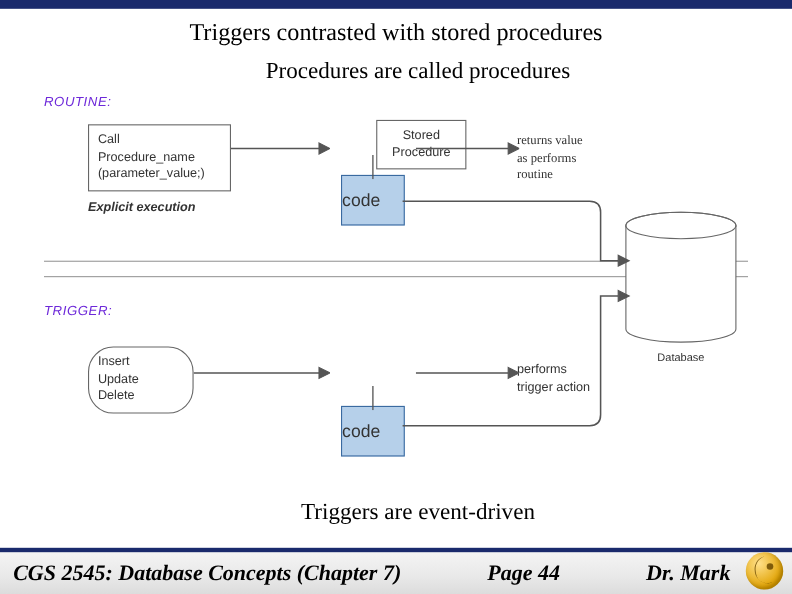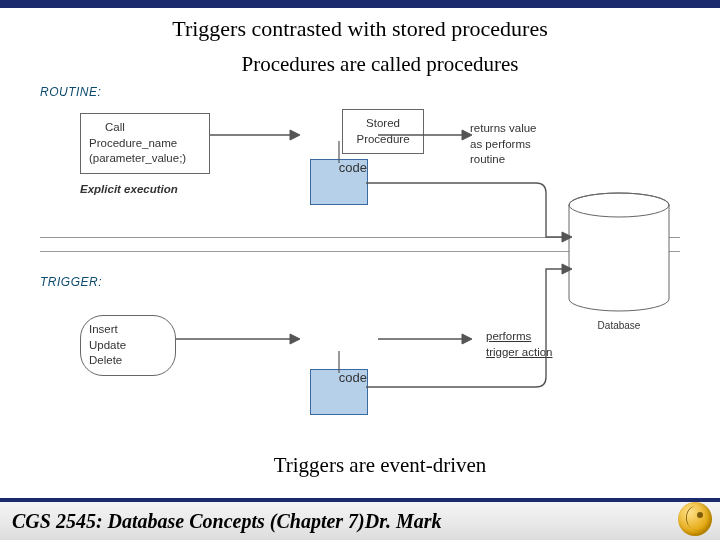--- a/index.html
+++ b/index.html
@@ -37,38 +37,39 @@
     font-family: Arial, Helvetica, sans-serif;
     font-size: 12px;
     color: #333;
   }
   .label-section {
     position: absolute;
     left: 0;
     font-style: italic;
     font-size: 12px;
     letter-spacing: 0.5px;
-    color: #0c4a6e;
+    color: #6d28d9;
   }
   .box {
     position: absolute;
     border: 1px solid #666;
     background: #fff;
     font-size: 11.5px;
     line-height: 1.35;
     padding: 6px 8px;
     text-align: left;
   }
   .box.center { text-align: center; margin-left: 44px; }
   .codebox {
     position: absolute;
     border: 1px solid #3a6aa0;
     background: #b6d0ea;
-    text-align: right;
-    font-size: 13px;
+    text-align: left;
+    font-size: 16px;
+    padding-top: 14px;
   }
   .note {
     position: absolute;
     font-size: 11.5px;
     line-height: 1.35;
     color: #333;
   }
   .exec-label {
     position: absolute;
     font-style: italic;
@@ -127,50 +128,50 @@
 
 <div class="title">Triggers contrasted with stored procedures</div>
 <div class="caption-top">Procedures are called procedures</div>
 
 <div class="diagram">
 
   <div class="label-section" style="top:6px;">ROUTINE:</div>
   <div class="label-section" style="top:196px;">TRIGGER:</div>
 
   <div class="box" style="left:40px; top:34px; width:130px;">
-    <span style="white-space:pre-line;margin-left:16px;">Call
+    <span style="white-space:pre-line;">Call
 Procedure_name
 (parameter_value;)</span>
   </div>
   <div class="box center" style="left:258px; top:30px; width:82px;">
     <span style="white-space:pre-line;">Stored
 Procedure</span>
   </div>
   <div class="codebox" style="left:270px; top:80px; width:58px; height:46px;">
     <span>code</span>
   </div>
-  <div class="note" style="left:430px; top:42px;">
+  <div class="note" style="left:430px; top:42px;font-family:Liberation Serif, serif;">
     <span style="white-space:pre-line;">returns value
 as performs
 routine</span>
   </div>
   <div class="exec-label" style="left:40px; top:104px;">Explicit execution</div>
 
   <hr class="hr" style="top:158px;">
   <hr class="hr" style="top:172px;">
 
   <div class="box" style="left:40px; top:236px; width:96px;border-radius:23px;">
     <span style="white-space:pre-line;">Insert
 Update
 Delete</span>
   </div>
   <div class="codebox" style="left:270px; top:290px; width:58px; height:46px;">
     <span>code</span>
   </div>
-  <div class="note" style="left:446px; top:250px;text-decoration:underline;">
+  <div class="note" style="left:430px; top:250px;">
     <span style="white-space:pre-line;">performs
 trigger action</span>
   </div>
   <div class="exec-label" style="left:40px; top:306px;"></div>
 
   <div class="dbcyl" style="left:524px; top:112px;">
     <svg width="110" height="130">
       <ellipse cx="55" cy="14" rx="50" ry="12" fill="#fff" stroke="#666"></ellipse>
       <path d="M5 14 V108 A50 12 0 0 0 105 108 V14" fill="#fff" stroke="#666"></path>
       <ellipse cx="55" cy="14" rx="50" ry="12" fill="none" stroke="#666"></ellipse>
@@ -212,20 +213,21 @@
     <path d="M0 138 H170 Q180 138 180 128 V20 H196" fill="none" stroke-width="1.4"></path>
     <polygon points="196,15 206,20 196,25"></polygon>
   </svg>
 
 </div>
 
 <div class="caption-bot">Triggers are event-driven</div>
 
 <div class="footer">
   <div class="left">CGS 2545: Database Concepts  (Chapter 7)</div>
+  <div class="mid">Page 44</div>
   <div class="right">Dr. Mark</div>
 </div>
 <div class="logo">
   <svg viewBox="0 0 34 34">
     <path d="M17 4 C10 6 7 14 10 22 C12 27 18 30 24 27 C20 30 12 28 9 21 C6 13 10 5 17 4 Z" fill="#6b4a00" opacity="0.85"></path>
     <circle cx="22" cy="13" r="3" fill="#6b4a00" opacity="0.85"></circle>
   </svg>
 </div>
 
 </body></html>

